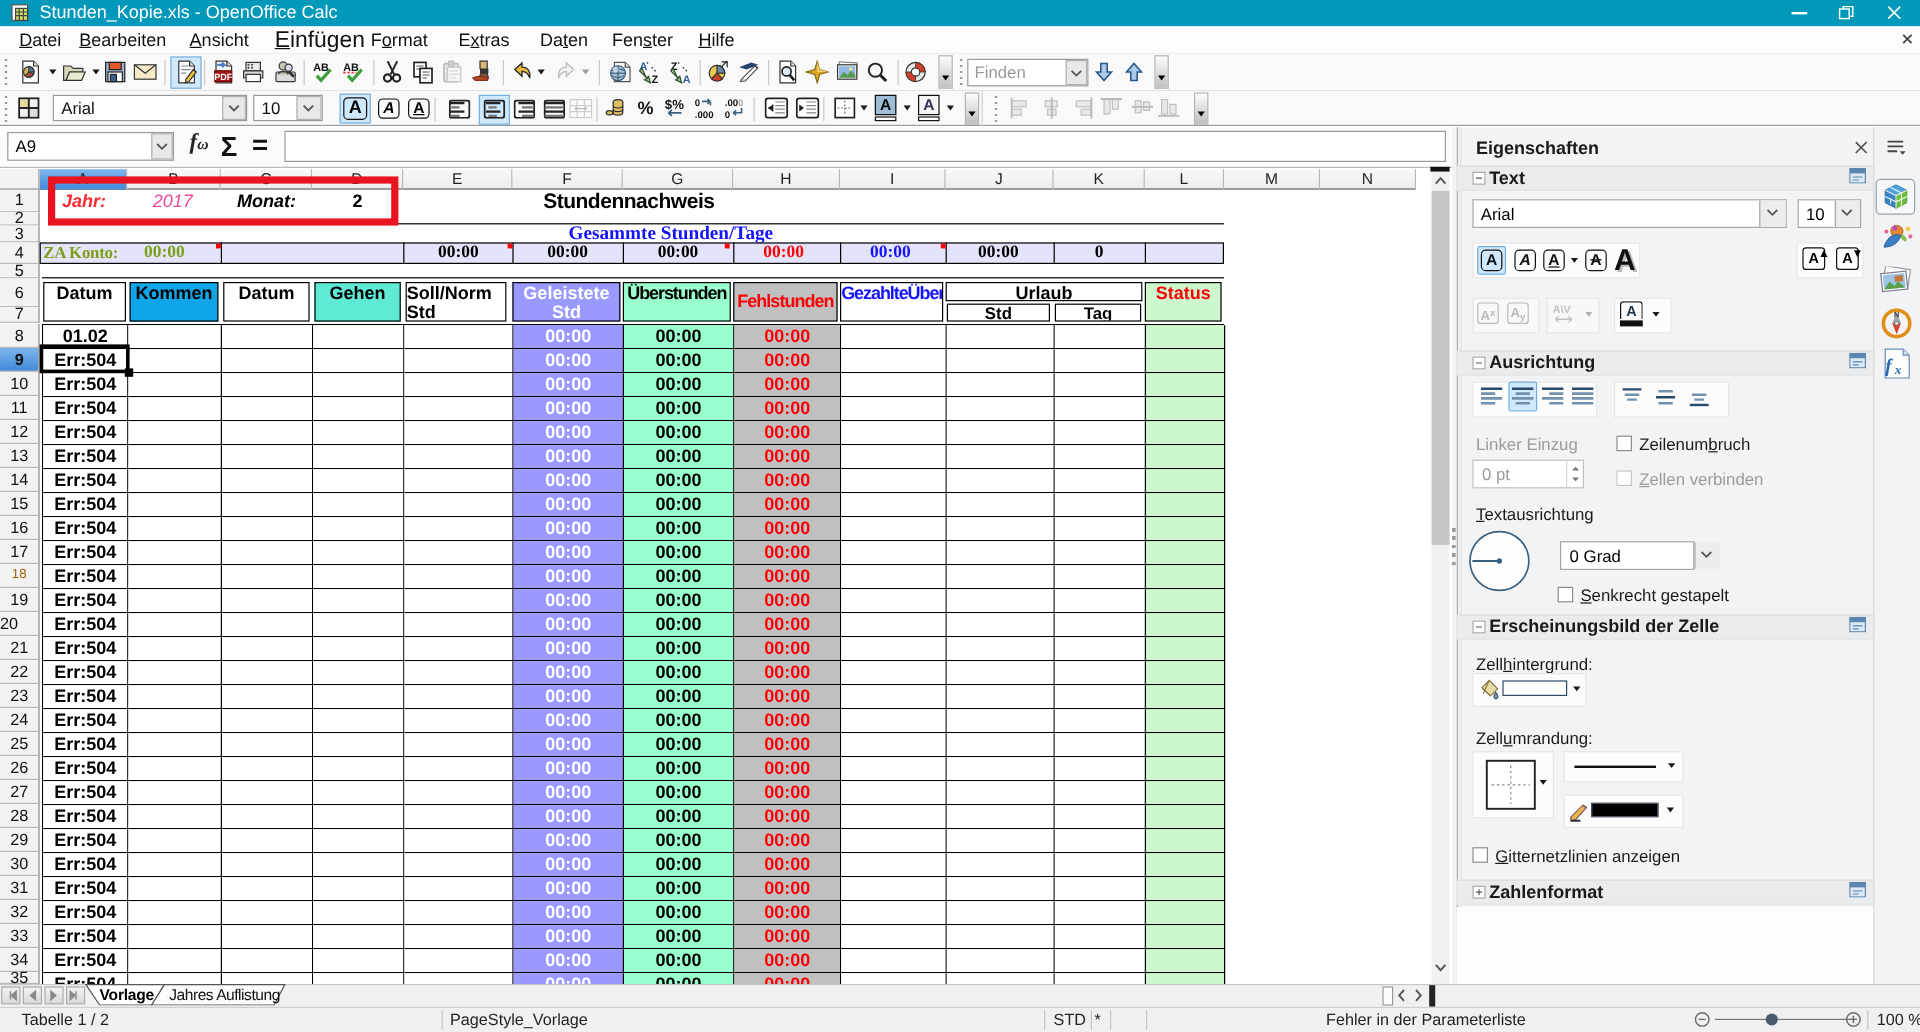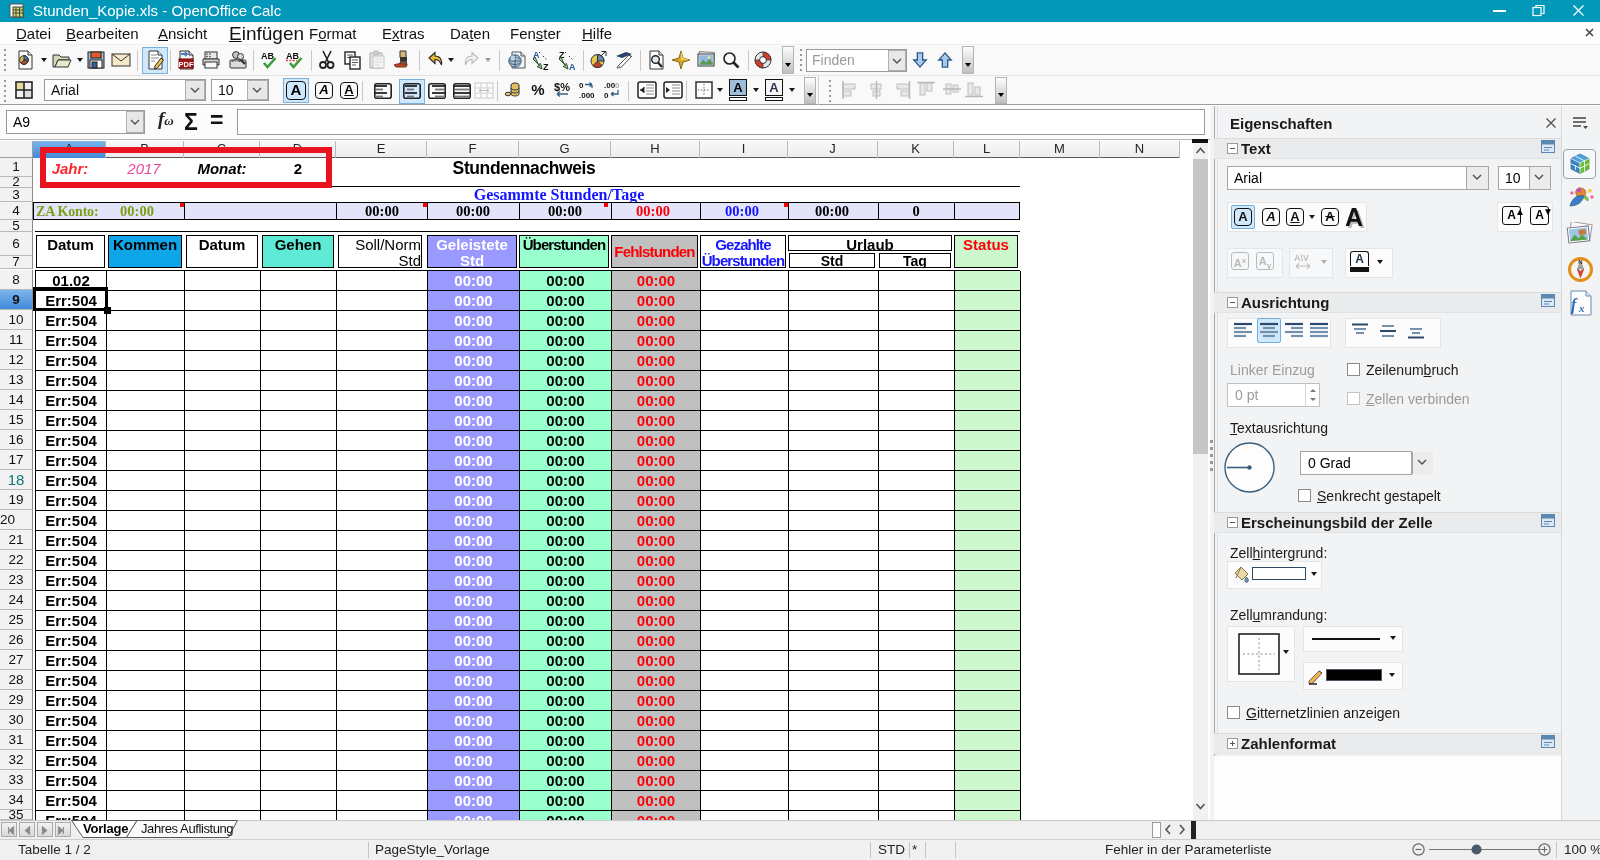--- a/index.html
+++ b/index.html
@@ -405,21 +405,21 @@
 <div class="ab" style="left:0;top:270px;width:33px;height:20px;background:#f2f2f2;border-bottom:1px solid #b9b9b9;border-right:1px solid #8a8a8a;text-align:center;line-height:19px;font-size:13.5px;color:#111">8</div>
 <div class="ab" style="left:0;top:290px;width:33px;height:20px;background:linear-gradient(#7cb5ec,#4289d8);color:#fff;font-weight:bold;border-bottom:1px solid #b9b9b9;border-right:1px solid #8a8a8a;text-align:center;line-height:19px;font-size:13.5px;color:#111">9</div>
 <div class="ab" style="left:0;top:310px;width:33px;height:20px;background:#f2f2f2;border-bottom:1px solid #b9b9b9;border-right:1px solid #8a8a8a;text-align:center;line-height:19px;font-size:13.5px;color:#111">10</div>
 <div class="ab" style="left:0;top:330px;width:33px;height:20px;background:#f2f2f2;border-bottom:1px solid #b9b9b9;border-right:1px solid #8a8a8a;text-align:center;line-height:19px;font-size:13.5px;color:#111">11</div>
 <div class="ab" style="left:0;top:350px;width:33px;height:20px;background:#f2f2f2;border-bottom:1px solid #b9b9b9;border-right:1px solid #8a8a8a;text-align:center;line-height:19px;font-size:13.5px;color:#111">12</div>
 <div class="ab" style="left:0;top:370px;width:33px;height:20px;background:#f2f2f2;border-bottom:1px solid #b9b9b9;border-right:1px solid #8a8a8a;text-align:center;line-height:19px;font-size:13.5px;color:#111">13</div>
 <div class="ab" style="left:0;top:390px;width:33px;height:20px;background:#f2f2f2;border-bottom:1px solid #b9b9b9;border-right:1px solid #8a8a8a;text-align:center;line-height:19px;font-size:13.5px;color:#111">14</div>
 <div class="ab" style="left:0;top:410px;width:33px;height:20px;background:#f2f2f2;border-bottom:1px solid #b9b9b9;border-right:1px solid #8a8a8a;text-align:center;line-height:19px;font-size:13.5px;color:#111">15</div>
 <div class="ab" style="left:0;top:430px;width:33px;height:20px;background:#f2f2f2;border-bottom:1px solid #b9b9b9;border-right:1px solid #8a8a8a;text-align:center;line-height:19px;font-size:13.5px;color:#111">16</div>
 <div class="ab" style="left:0;top:450px;width:33px;height:20px;background:#f2f2f2;border-bottom:1px solid #b9b9b9;border-right:1px solid #8a8a8a;text-align:center;line-height:19px;font-size:13.5px;color:#111">17</div>
-<div class="ab" style="left:0;top:470px;width:33px;height:20px;background:#f2f2f2;border-bottom:1px solid #b9b9b9;border-right:1px solid #8a8a8a;text-align:center;line-height:19px;font-size:15px;color:#0f766e">18</div>
+<div class="ab" style="left:0;top:470px;width:33px;height:20px;background:#f2f2f2;border-bottom:1px solid #b9b9b9;border-right:1px solid #8a8a8a;text-align:center;line-height:19px;font-size:11px;color:#a16207">18</div>
 <div class="ab" style="left:0;top:490px;width:33px;height:20px;background:#f2f2f2;border-bottom:1px solid #b9b9b9;border-right:1px solid #8a8a8a;text-align:center;line-height:19px;font-size:13.5px;color:#111">19</div>
 <div class="ab" style="left:0;top:510px;width:33px;height:20px;background:#f2f2f2;border-bottom:1px solid #b9b9b9;border-right:1px solid #8a8a8a;text-align:left;line-height:19px;font-size:13.5px;color:#111">20</div>
 <div class="ab" style="left:0;top:530px;width:33px;height:20px;background:#f2f2f2;border-bottom:1px solid #b9b9b9;border-right:1px solid #8a8a8a;text-align:center;line-height:19px;font-size:13.5px;color:#111">21</div>
 <div class="ab" style="left:0;top:550px;width:33px;height:20px;background:#f2f2f2;border-bottom:1px solid #b9b9b9;border-right:1px solid #8a8a8a;text-align:center;line-height:19px;font-size:13.5px;color:#111">22</div>
 <div class="ab" style="left:0;top:570px;width:33px;height:20px;background:#f2f2f2;border-bottom:1px solid #b9b9b9;border-right:1px solid #8a8a8a;text-align:center;line-height:19px;font-size:13.5px;color:#111">23</div>
 <div class="ab" style="left:0;top:590px;width:33px;height:20px;background:#f2f2f2;border-bottom:1px solid #b9b9b9;border-right:1px solid #8a8a8a;text-align:center;line-height:19px;font-size:13.5px;color:#111">24</div>
 <div class="ab" style="left:0;top:610px;width:33px;height:20px;background:#f2f2f2;border-bottom:1px solid #b9b9b9;border-right:1px solid #8a8a8a;text-align:center;line-height:19px;font-size:13.5px;color:#111">25</div>
 <div class="ab" style="left:0;top:630px;width:33px;height:20px;background:#f2f2f2;border-bottom:1px solid #b9b9b9;border-right:1px solid #8a8a8a;text-align:center;line-height:19px;font-size:13.5px;color:#111">26</div>
 <div class="ab" style="left:0;top:650px;width:33px;height:20px;background:#f2f2f2;border-bottom:1px solid #b9b9b9;border-right:1px solid #8a8a8a;text-align:center;line-height:19px;font-size:13.5px;color:#111">27</div>
 <div class="ab" style="left:0;top:670px;width:33px;height:20px;background:#f2f2f2;border-bottom:1px solid #b9b9b9;border-right:1px solid #8a8a8a;text-align:center;line-height:19px;font-size:13.5px;color:#111">28</div>
@@ -469,35 +469,35 @@
     </div>
 <div class="ab" style="left:108px;top:235px;width:74px;height:33px;background:#0ea5e9;border:1.6px solid #000;color:#000;font-weight:bold;font-size:15px;letter-spacing:0px;text-align:center;display:flex;flex-direction:column;justify-content:flex-start;padding-top:1px;overflow:hidden">
       <div style="line-height:16px">Kommen</div>
     </div>
 <div class="ab" style="left:186px;top:235px;width:72px;height:33px;background:#fff;border:1.6px solid #000;color:#000;font-weight:bold;font-size:15px;letter-spacing:0px;text-align:center;display:flex;flex-direction:column;justify-content:flex-start;padding-top:1px;overflow:hidden">
       <div style="line-height:16px">Datum</div>
     </div>
 <div class="ab" style="left:262px;top:235px;width:72px;height:33px;background:#5eead4;border:1.6px solid #000;color:#000;font-weight:bold;font-size:15px;letter-spacing:0px;text-align:center;display:flex;flex-direction:column;justify-content:flex-start;padding-top:1px;overflow:hidden">
       <div style="line-height:16px">Gehen</div>
     </div>
-<div class="ab" style="left:338px;top:235px;width:84px;height:33px;background:#fff;border:1.6px solid #000;color:#000;font-weight:normal;font-size:15px;letter-spacing:0px;text-align:right;display:flex;flex-direction:column;justify-content:flex-start;padding-top:1px;overflow:hidden">
+<div class="ab" style="left:338px;top:235px;width:84px;height:33px;background:#fff;border:1.6px solid #000;color:#000;font-weight:bold;font-size:15px;letter-spacing:0px;text-align:left;display:flex;flex-direction:column;justify-content:flex-start;padding-top:1px;overflow:hidden">
       <div style="line-height:16px">Soll/Norm</div>
       <div style="line-height:16px">Std</div>
     </div>
 <div class="ab" style="left:427px;top:235px;width:90px;height:33px;background:#9999ff;border:1.6px solid #000;color:#fff;font-weight:bold;font-size:15px;letter-spacing:0px;text-align:center;display:flex;flex-direction:column;justify-content:flex-start;padding-top:1px;overflow:hidden">
       <div style="line-height:16px">Geleistete</div>
       <div style="line-height:16px">Std</div>
     </div>
 <div class="ab" style="left:519px;top:235px;width:90px;height:33px;background:#99ffcc;border:1.6px solid #000;color:#000;font-weight:bold;font-size:15px;letter-spacing:-0.9px;text-align:center;display:flex;flex-direction:column;justify-content:flex-start;padding-top:1px;overflow:hidden">
       <div style="line-height:16px">Überstunden</div>
     </div>
 <div class="ab" style="left:611px;top:235px;width:87px;height:33px;background:#c0c0c0;border:1.6px solid #000;color:#fb0207;font-weight:bold;font-size:15px;letter-spacing:-0.8px;text-align:center;display:flex;flex-direction:column;justify-content:center;padding-top:1px;overflow:hidden">
       <div style="line-height:16px">Fehlstunden</div>
     </div>
-<div class="ab" style="left:700px;top:235px;width:86px;height:33px;background:#fff;border:1.6px solid #000;color:#1414ff;font-weight:bold;font-size:15px;letter-spacing:-0.9px;text-align:center;display:flex;flex-direction:column;justify-content:flex-start;padding-top:1px;overflow:hidden">
+<div class="ab" style="left:700px;top:235px;width:86px;height:33px;background:#fff;border:1.6px solid #000;color:#1414ff;font-weight:bold;font-size:15px;letter-spacing:-0.9px;text-align:center;display:flex;flex-direction:row;justify-content:flex-start;padding-top:1px;overflow:hidden">
       <div style="line-height:16px">Gezahlte</div>
       <div style="line-height:16px">Überstunden</div>
     </div>
 <div class="ab" style="left:788px;top:235px;width:164px;height:16px;background:#fff;border:1.6px solid #000;color:#000;font-weight:bold;font-size:15px;letter-spacing:0px;text-align:center;display:flex;flex-direction:column;justify-content:flex-start;padding-top:1px;overflow:hidden">
       <div style="line-height:16px">Urlaub</div>
     </div>
 <div class="ab" style="left:789px;top:253px;width:86px;height:15px;background:#fff;border:1.6px solid #000;color:#000;font-weight:bold;font-size:14px;letter-spacing:0px;text-align:center;display:flex;flex-direction:column;justify-content:center;overflow:hidden">
       <div style="line-height:16px">Std</div>
     </div>
 <div class="ab" style="left:879px;top:253px;width:72px;height:15px;background:#fff;border:1.6px solid #000;color:#000;font-weight:bold;font-size:14px;letter-spacing:0px;text-align:center;display:flex;flex-direction:column;justify-content:center;overflow:hidden">

